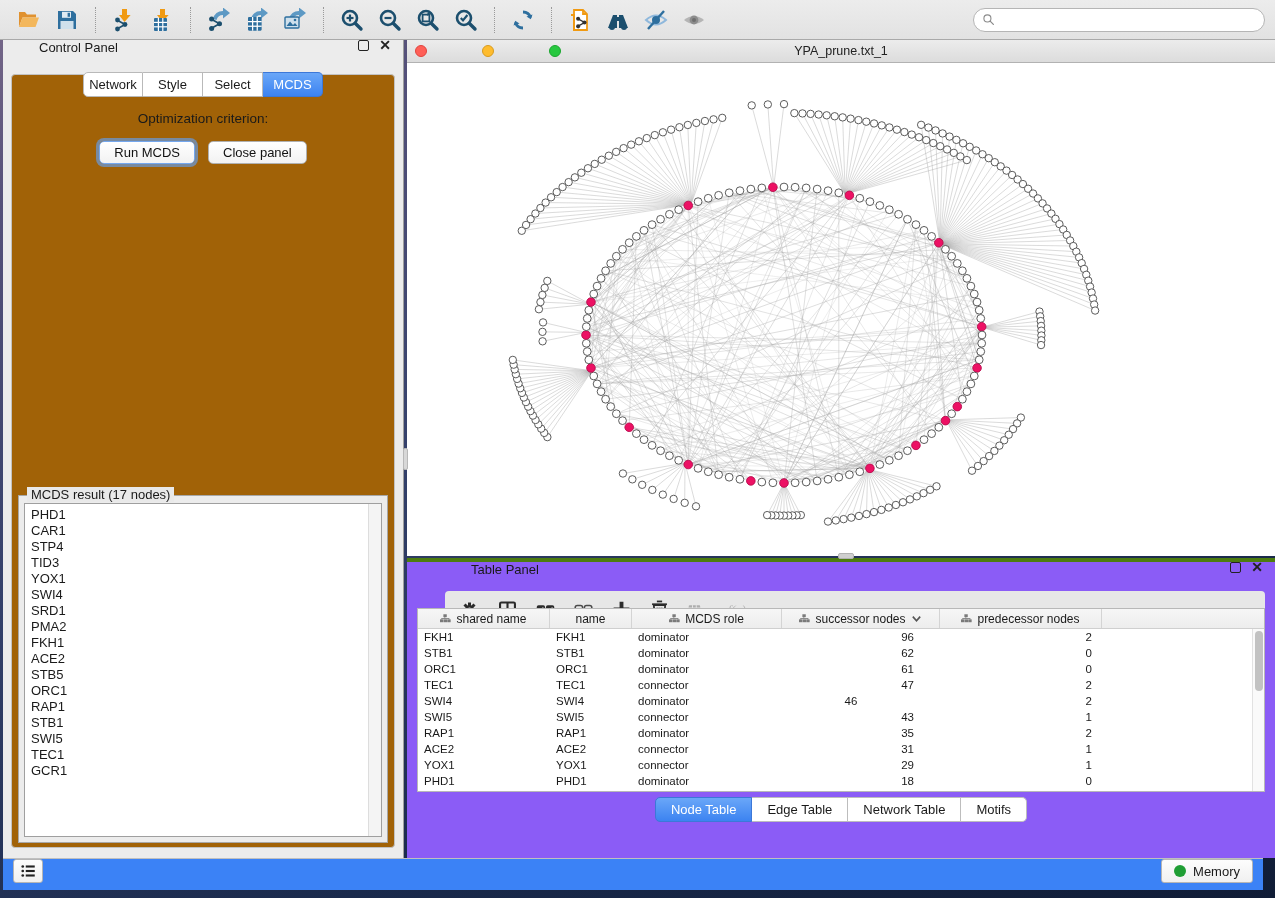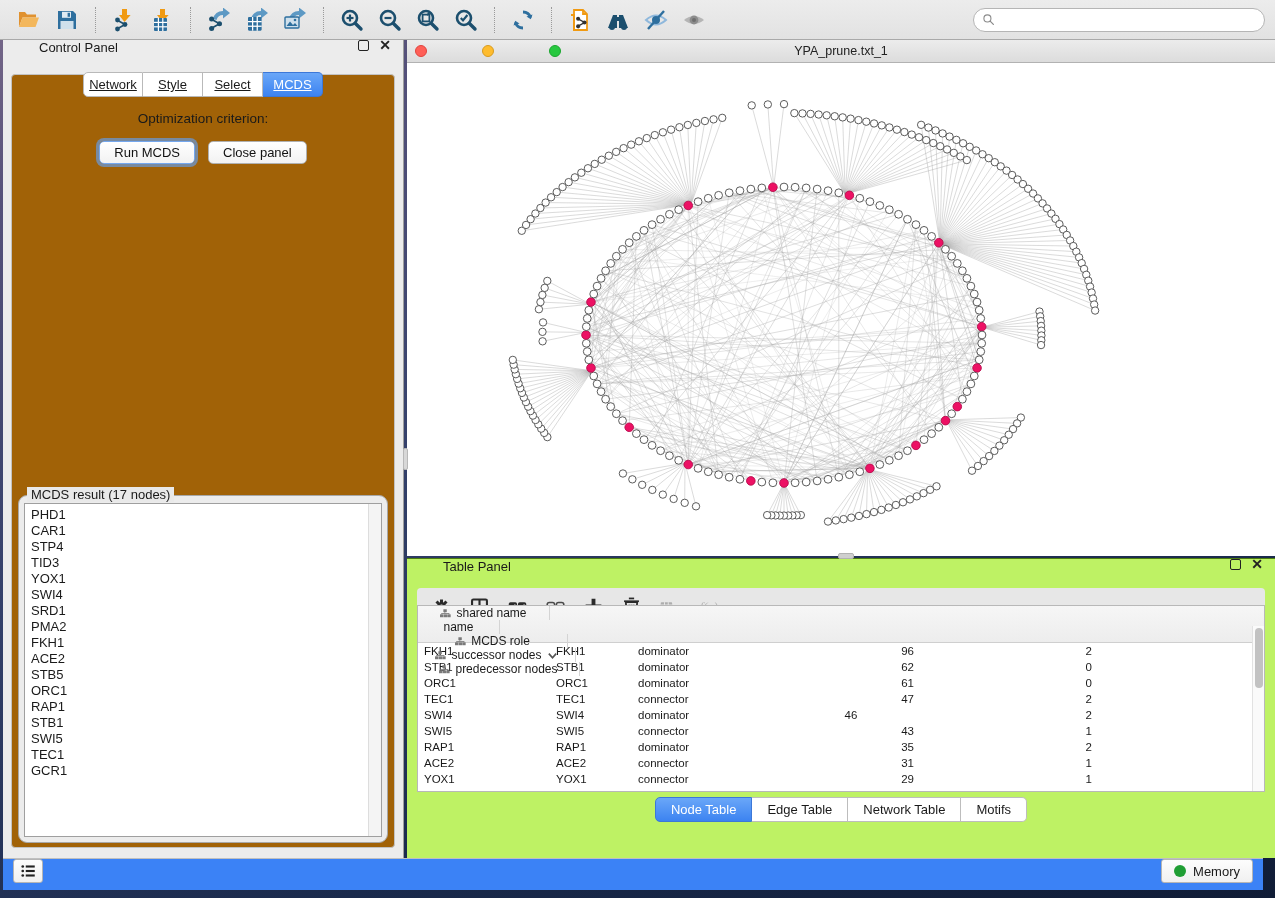--- a/index.html
+++ b/index.html
@@ -36,21 +36,21 @@
   }
   .panel-titlebar { height:26px; display:flex; align-items:flex-start; padding:0 12px;margin-left:24px; }
   .panel-title { font-size:13px; color:#1a1a1a; }
   .panel-wbtns { margin-left:auto; display:flex; gap:10px; align-items:center; }
   .wbtn-float { width:11px; height:11px; border:1.6px solid #222; border-radius:2px; }
   .wbtn-close { font-size:14px; font-weight:bold; color:#222; line-height:11px; }
 
   .seg-tabs { display:flex; justify-content:center; margin-top:6px; position:relative; z-index:2; }
   .seg-tab {
     padding:4px 0; font-size:13px; background:#fff; color:#1a1a1a;
-    border:1px solid #b9b9b9; border-left:none; min-width:60px; text-align:center;text-decoration:underline;
+    border:1px solid #b9b9b9; border-left:none; min-width:60px; text-align:center;
   }
   .seg-tab:first-child { border-left:1px solid #b9b9b9; border-radius:5px 0 0 5px; }
   .seg-tab:last-child { border-radius:0 5px 5px 0; }
   .seg-tab.sel { background:linear-gradient(#6aa7f8,#3c83f1); color:#fff; border-color:#3c78d8; }
 
   .tab-body {
     position:absolute; left:8px; right:8px; top:48px; bottom:10px;
     border:1px solid #c2c2c2; border-radius:4px; background:#a16207; margin-top:-14px; padding-top:14px;
   }
   .opt-label { text-align:center; margin-top:22px; font-size:13.5px; }
@@ -66,21 +66,21 @@
   }
   .btn-row { display:flex; justify-content:center; gap:13px; margin-top:15px; }
   .pbtn {
     padding:3px 14px; font-size:13px; background:linear-gradient(#ffffff,#f2f2f2);
     border:1px solid #b0b0b0; border-radius:5px; color:#111;
   }
   .pbtn.focused { box-shadow:0 0 0 3px rgba(98,160,242,.65); border-color:#74a7ee; }
 
   .result-box {
     position:absolute; left:6px; right:6px; top:420px; bottom:4px;
-    border:1px solid #a8a8a8; border-radius:9px; background:#ececec;
+    border:1px solid #a8a8a8; border-radius:0; background:#ececec;
   }
   .result-legend {
     position:absolute; top:-9px; left:8px; background:#e9e9e9; padding:0 4px; font-size:13px;
   }
   .result-list {
     position:absolute; left:5px; right:5px; top:7px; bottom:5px; background:#fff;
     border:1px solid #9f9f9f; overflow:hidden; padding:3px 0 0 6px; font-size:13px; line-height:16px;
   }
   .result-scroll { position:absolute; right:0; top:0; bottom:0; width:13px; background:#f4f4f4; border-left:1px solid #ddd; }
   .list-item { height:16px; }
@@ -106,34 +106,34 @@
     background:#d8d8d8; border:1px solid #b8b8b8; border-radius:2px; z-index:5;
   }
   .hsplit-grip {
     position:absolute; left:838px; top:553px; width:16px; height:6px;
     background:#cfcfcf; border:1px solid #b2b2b2; border-radius:2px; z-index:5;
   }
 
   
   .table-panel {
     position:absolute; left:407px; top:558px; width:868px; height:300px;
-    background:#bef264; border-top:1px solid #4d7c0f;
+    background:#8b5cf6; border-top:4px solid #4d7c0f;padding-left:28px;
   }
   .tp-toolbar {
     margin:3px 10px 0 10px; height:36px; display:flex; align-items:center; gap:6px;
     background:#e7e7e7; border-radius:4px; padding:0 8px;
   }
   .tp-btn { width:32px; height:30px; display:flex; align-items:center; justify-content:center; border-radius:4px; }
   .tp-btn svg { width:21px; height:21px; }
   .tp-btn.disabled { opacity:.95; }
   .table-wrap {
     position:absolute; left:10px; right:10px; top:46px; bottom:66px;
     background:#fff; border:1px solid #b8b8b8; overflow:hidden;
   }
-  .thead { display:flex; height:37px; background:linear-gradient(#f6f6f6,#ededed); border-bottom:1px solid #cfcfcf; font-size:12px;flex-direction:column; }
+  .thead { display:flex; height:20px; background:linear-gradient(#f6f6f6,#ededed); border-bottom:1px solid #cfcfcf; font-size:12px; }
   .th {
     display:flex; align-items:center; justify-content:center; gap:5px;
     border-right:1px solid #d4d4d4; color:#1a1a1a; position:relative;
   }
   .th svg { width:11px; height:11px; }
   .trow { display:flex; height:16px; font-size:11.5px; align-items:center; }
   .td { padding:0 6px; white-space:nowrap; overflow:hidden; }
   .td.num { text-align:right; }
   .tscroll { position:absolute; right:0; top:20px; bottom:0; width:12px; background:#fafafa; border-left:1px solid #e2e2e2; }
   .tscroll .thumb { position:absolute; top:2px; left:1.5px; width:8px; height:60px; background:#c2c2c2; border-radius:4px; }

